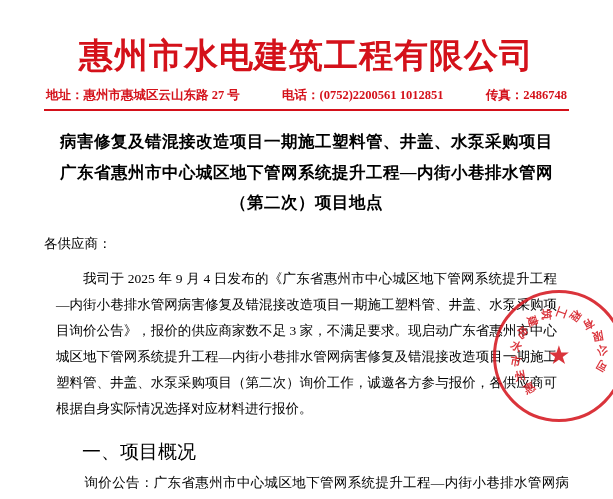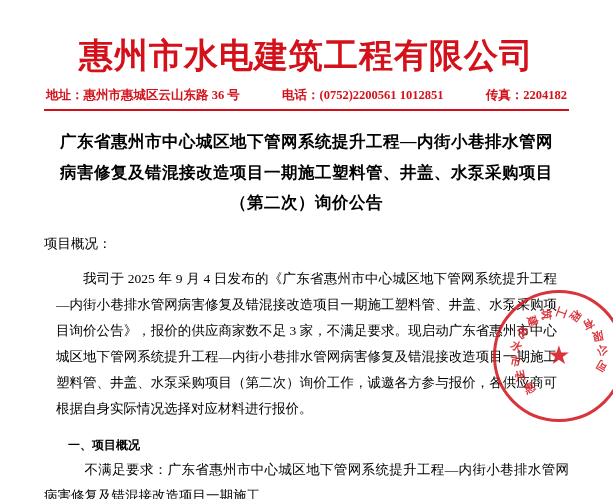--- a/index.html
+++ b/index.html
@@ -73,24 +73,23 @@
   p.body-text {
     margin: 12px;
     font-size: 13.5px;
     line-height: 1.92;
     text-align: justify;
     text-justify: inter-ideograph;
     text-indent: 2em;
   }
   .section-head {
     margin-top: 2px;
-    font-size: 12px;
+    font-size: 19px;
     line-height: 1.92;
     text-indent: 2em;
-    font-weight: bold;
   }
   .item-line {
     font-size: 13.5px;
     line-height: 1.92;
     text-indent: 3em;
     text-align: justify;
   }
   .seal {
     position: absolute;
     right: 18px;
@@ -144,41 +143,41 @@
   }
 </style>
 </head>
 <body>
 
 <div class="page">
 
   <div class="letterhead-title">惠州市水电建筑工程有限公司</div>
 
   <div class="letterhead-contact">
-    <span class="contact-left">地址：惠州市惠城区云山东路 36 号</span>
+    <span class="contact-left">地址：惠州市惠城区云山东路 27 号</span>
     <span class="contact-mid">电话：(0752)2200561    1012851</span>
-    <span class="contact-right">传真：2204182</span>
+    <span class="contact-right">传真：2486748</span>
   </div>
 
   <hr class="rule">
 
   <div class="doc-title">
+    <span class="line">病害修复及错混接改造项目一期施工塑料管、井盖、水泵采购项目</span>
     <span class="line">广东省惠州市中心城区地下管网系统提升工程—内街小巷排水管网</span>
-    <span class="line">病害修复及错混接改造项目一期施工塑料管、井盖、水泵采购项目</span>
-    <span class="line">（第二次）询价公告</span>
-  </div>
-
-  <div class="salutation">项目概况：</div>
+    <span class="line">（第二次）项目地点</span>
+  </div>
+
+  <div class="salutation">各供应商：</div>
 
   <p class="body-text">我司于 2025 年 9 月 4 日发布的《广东省惠州市中心城区地下管网系统提升工程—内街小巷排水管网病害修复及错混接改造项目一期施工塑料管、井盖、水泵采购项目询价公告》，报价的供应商家数不足 3 家，不满足要求。现启动广东省惠州市中心城区地下管网系统提升工程—内街小巷排水管网病害修复及错混接改造项目一期施工塑料管、井盖、水泵采购项目（第二次）询价工作，诚邀各方参与报价，各供应商可根据自身实际情况选择对应材料进行报价。</p>
 
   <div class="section-head">一、项目概况</div>
 
   <div class="item-line">
-    <span>不满足要求：</span><span>广东省惠州市中心城区地下管网系统提升工程—内街小巷排水管网病害修复及错混接改造项目一期施工</span>
+    <span>询价公告：</span><span>广东省惠州市中心城区地下管网系统提升工程—内街小巷排水管网病害修复及错混接改造项目一期施工</span>
   </div>
 
   <div class="item-line">
     <span>项目地点：</span><span>惠州市惠城区</span>
   </div>
 
   <div class="seal-clip">
     <div class="seal">
       <div class="seal-inner"></div>
       <div class="seal-star">★</div>

